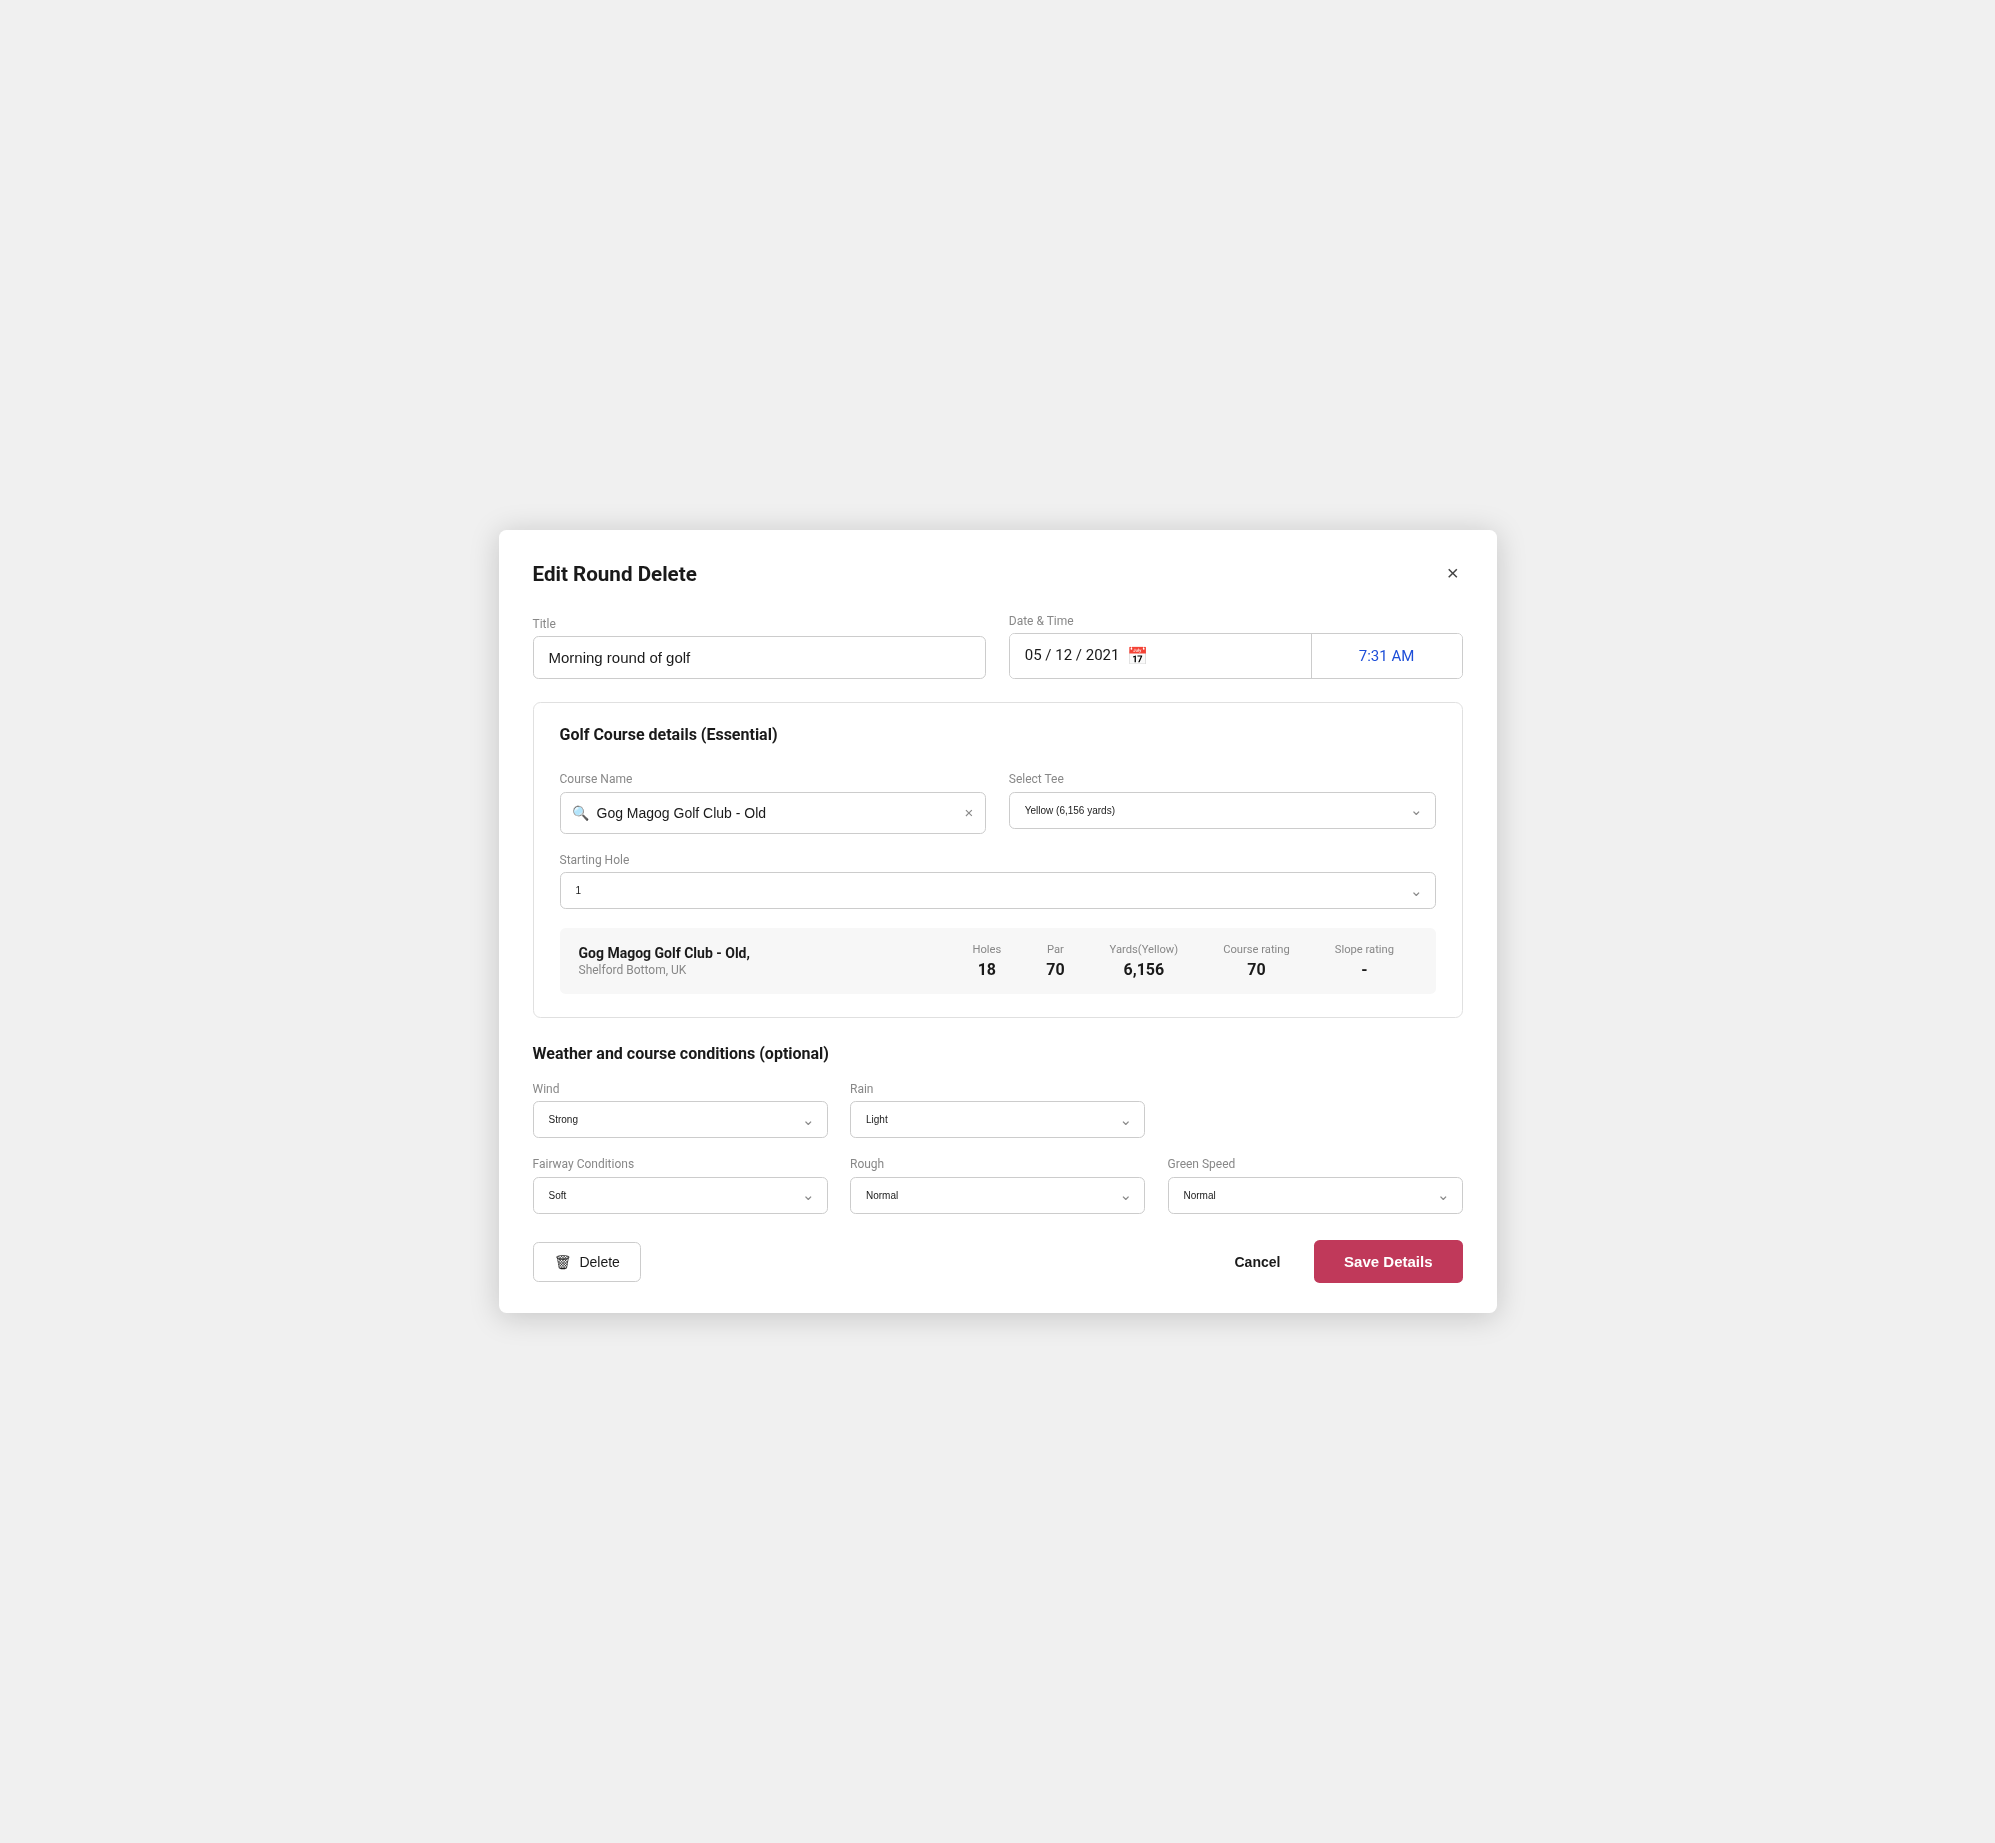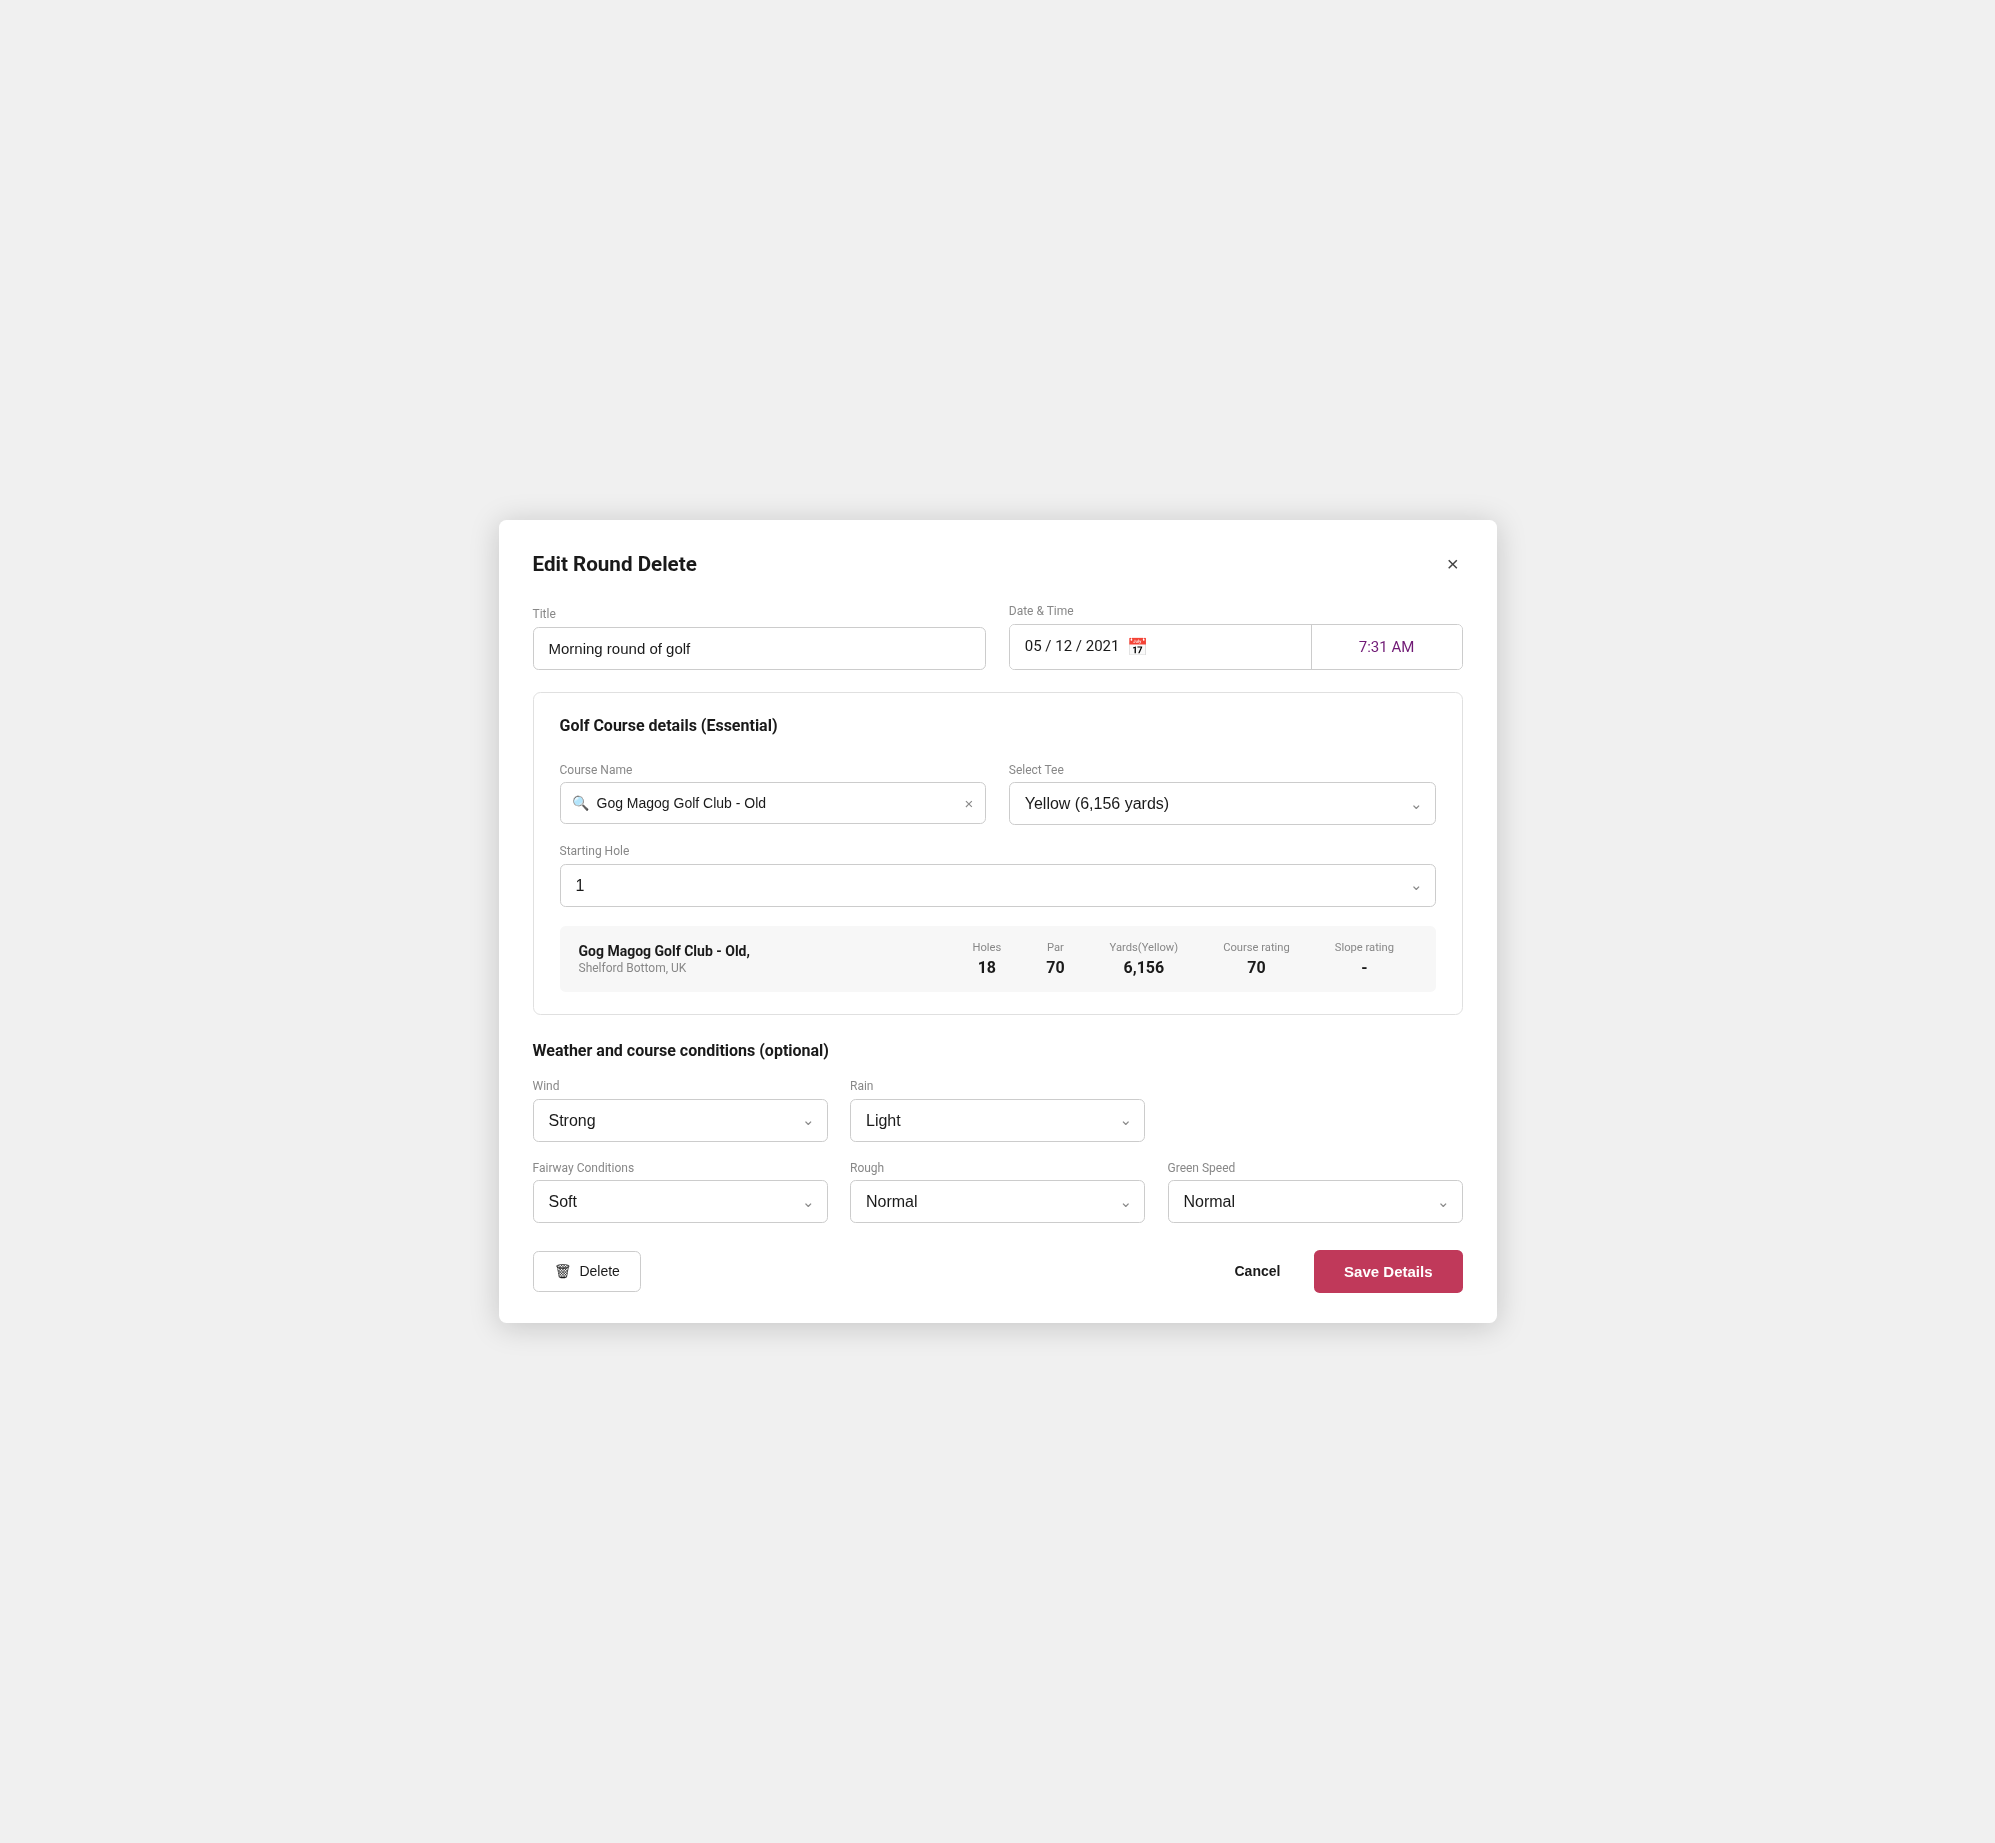--- a/index.html
+++ b/index.html
@@ -93,21 +93,21 @@
     }
     .calendar-icon {
       color: #aaa;
       font-size: 17px;
     }
     .time-part {
       display: flex;
       align-items: center;
       padding: 12px 22.5px;
       font-size: 15px;
-      color: #701a75;
+      color: #1d4ed8;
       background: #fff;
       flex: 0 0 150px;
       justify-content: center;
     }
     
     .section-card {
       border: 1.4px solid #e0e0e0;
       border-radius: 7.5px;
       padding: 22.5px 26px;
       margin-bottom: 26px;
@@ -156,21 +156,21 @@
       color: #888;
       font-size: 15px;
     }
     .select-wrap {
       position: relative;
     }
     .select-input {
       border: 1.4px solid #ccc;
       border-radius: 5.6px;
       padding: 12px 37px 12px 15px;
-      font-size: 16px;
+      font-size: 10px;
       color: #1a1a1a;
       outline: none;
       width: 100%;
       background: #fff;
       appearance: none;
       cursor: pointer;
     }
     .chevron-icon {
       position: absolute;
       right: 13px;

